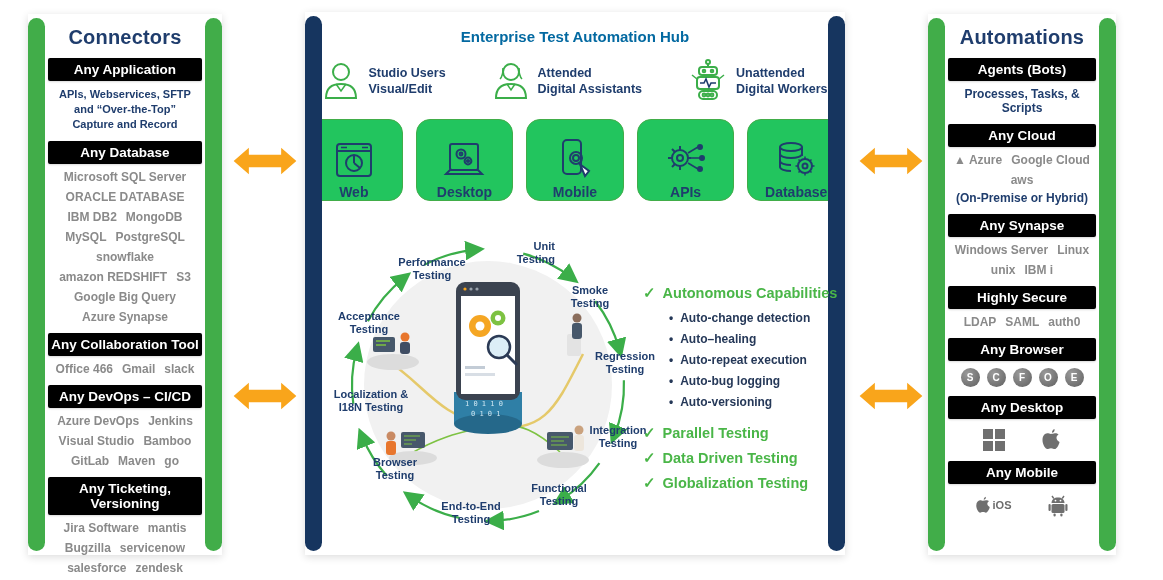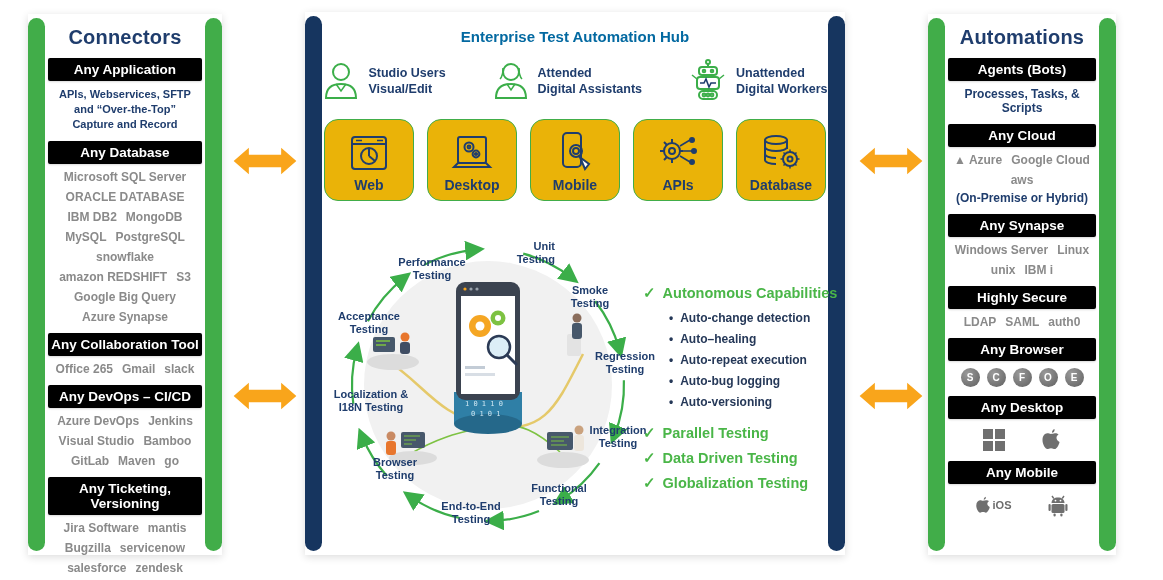--- a/index.html
+++ b/index.html
@@ -28,22 +28,22 @@
 
   .subtext { color:#1F3D6D; font-size:12px; font-weight:600; margin:4px 0; }
 
   
   #hub-panel { left:305px; width:540px; top:12px; height:543px; }
   .personas { display:flex; justify-content:center; gap:46px; margin-top:14px; }
   .persona { display:flex; align-items:center; gap:8px; }
   .persona-label { color:#1F3D6D; font-size:12.5px; font-weight:bold; text-align:left; line-height:1.25; white-space:pre-line; }
 
   .channels { display:flex; justify-content:center; gap:13px; margin-top:14px; }
-  .channel-box { width:90px; height:82px; border:1.6px solid #41AD49; border-radius:14px; background:#eab308;
-                 display:flex; flex-direction:column; align-items:center; justify-content:flex-end; padding-bottom:7px; }
+  .channel-box { width:98px; height:82px; border:1.6px solid #41AD49; border-radius:14px; background:#22c55e;
+                 display:flex; flex-direction:column; align-items:center; justify-content:flex-end; }
   .channel-box svg { margin-bottom:4px; }
   .channel-label { color:#1F3D6D; font-size:14px; font-weight:bold; }
 
   .cycle { position:absolute; left:10px; top:222px; width:360px; height:305px; }
   .cycle svg.arcs { position:absolute; left:0; top:0; }
   .cyl { position:absolute; color:#1F3D6D; font-size:11px; font-weight:bold; line-height:1.2; text-align:center; }
 
   .caps { position:absolute; left:338px; top:272px; width:195px; text-align:left; }
   .cap-head { color:#4AB648; font-size:14.5px; font-weight:bold; margin-bottom:6px; }
   .caps ul { list-style:none; margin:0 0 8px 26px; }
@@ -93,21 +93,21 @@
         <span class="logo">snowflake</span>
         <span class="logo">amazon REDSHIFT</span>
         <span class="logo">S3</span>
         <span class="logo">Google Big Query</span>
         <span class="logo">Azure Synapse</span>
       </div>
 
     <div class="ghead">Any Collaboration Tool</div>
     <div class="logo-row">
 
-    <span class="logo">Office 265</span>
+    <span class="logo">Office 466</span>
         <span class="logo">Gmail</span>
         <span class="logo">slack</span>
       </div>
 
     <div class="ghead">Any DevOps – CI/CD</div>
     <div class="logo-row">
 
     <span class="logo">Azure DevOps</span>
         <span class="logo">Jenkins</span>
         <span class="logo">Visual Studio</span>

